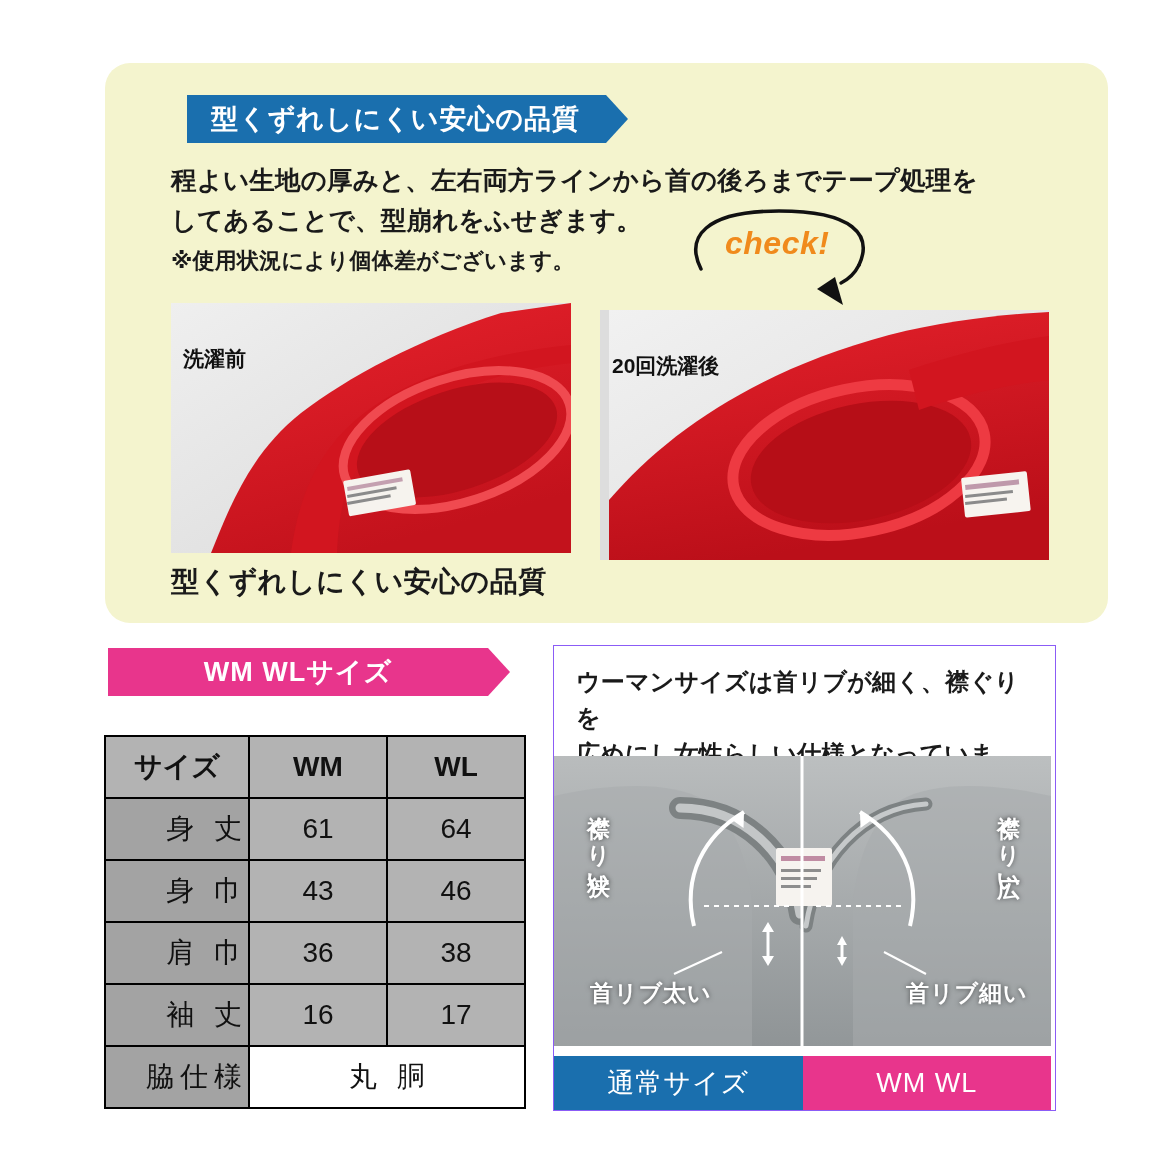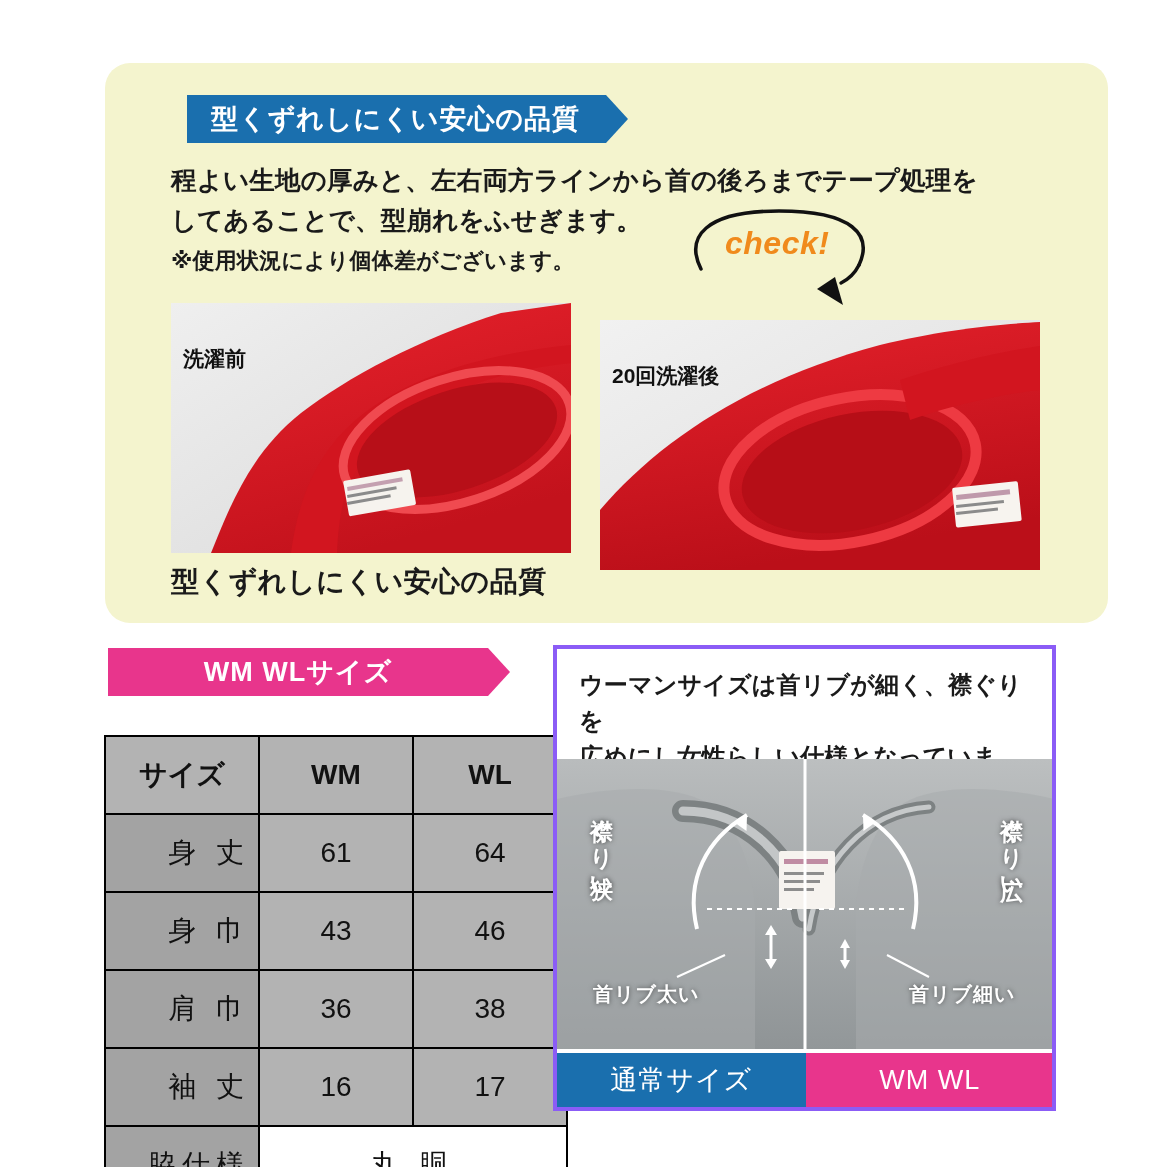--- a/index.html
+++ b/index.html
@@ -93,21 +93,21 @@
     font-style: italic;
     letter-spacing: 0.5px;
   }
 
   .photo {
     position: absolute;
     overflow: hidden;
     background: #ddd;
   }
   .photo-left  { left: 66px;  top: 240px; width: 400px; height: 250px; }
-  .photo-right { left: 495px; top: 257px; width: 440px; height: 250px; }
+  .photo-right { left: 495px; top: 247px; width: 440px; height: 250px; padding-left: 9px; }
 
   .photo-caption {
     position: absolute;
     top: 10px;
     left: 12px;
     font-size: 21px;
     font-weight: bold;
     color: #111;
     z-index: 4;
     margin-top: 32px;
@@ -160,35 +160,35 @@
     background: #ffffff;
   }
   .size-table td, .size-table th {
     border: 2px solid #000000;
     width: 136px;
     height: 60px;
     text-align: center;
     font-size: 28px;
     font-weight: normal;
     color: #111;
-    padding: 8px;
+    padding: 0;
   }
   .size-table .hdr-cell { background: #b3b3b3; font-weight: bold; }
   .size-table .lbl-cell { background: #a3a3a3; letter-spacing: 6px; padding-left: 6px; text-align: right; }
   .size-table .val-cell { background: #b3b3b3; }
   .size-table .wide-cell { background: #ffffff; letter-spacing: 6px; padding-left: 6px; }
 
   
   .compare-box {
     position: absolute;
     left: 553px;
     top: 645px;
     width: 503px;
     height: 466px;
-    border: 4px solid #8b5cf6;
+    border: 1px solid #8b5cf6;
     box-sizing: border-box;
     background: #ffffff;
     overflow: hidden;
   }
   .compare-text {
     position: absolute;
     left: 22px;
     top: 18px;
     width: 460px;
     font-size: 24px;
@@ -230,21 +230,21 @@
     writing-mode: vertical-rl;
     color: #ffffff;
     font-size: 23px;
     font-weight: bold;
     letter-spacing: 2px;
     text-shadow: 0 0 5px rgba(0,0,0,.55);
   }
   .h-text {
     position: absolute;
     color: #ffffff;
-    font-size: 20px;
+    font-size: 23px;
     font-weight: bold;
     letter-spacing: 1px;
     text-shadow: 0 0 5px rgba(0,0,0,.55);
   }
 </style>
 </head>
 <body>
 
 <div class="quality-panel">
 

